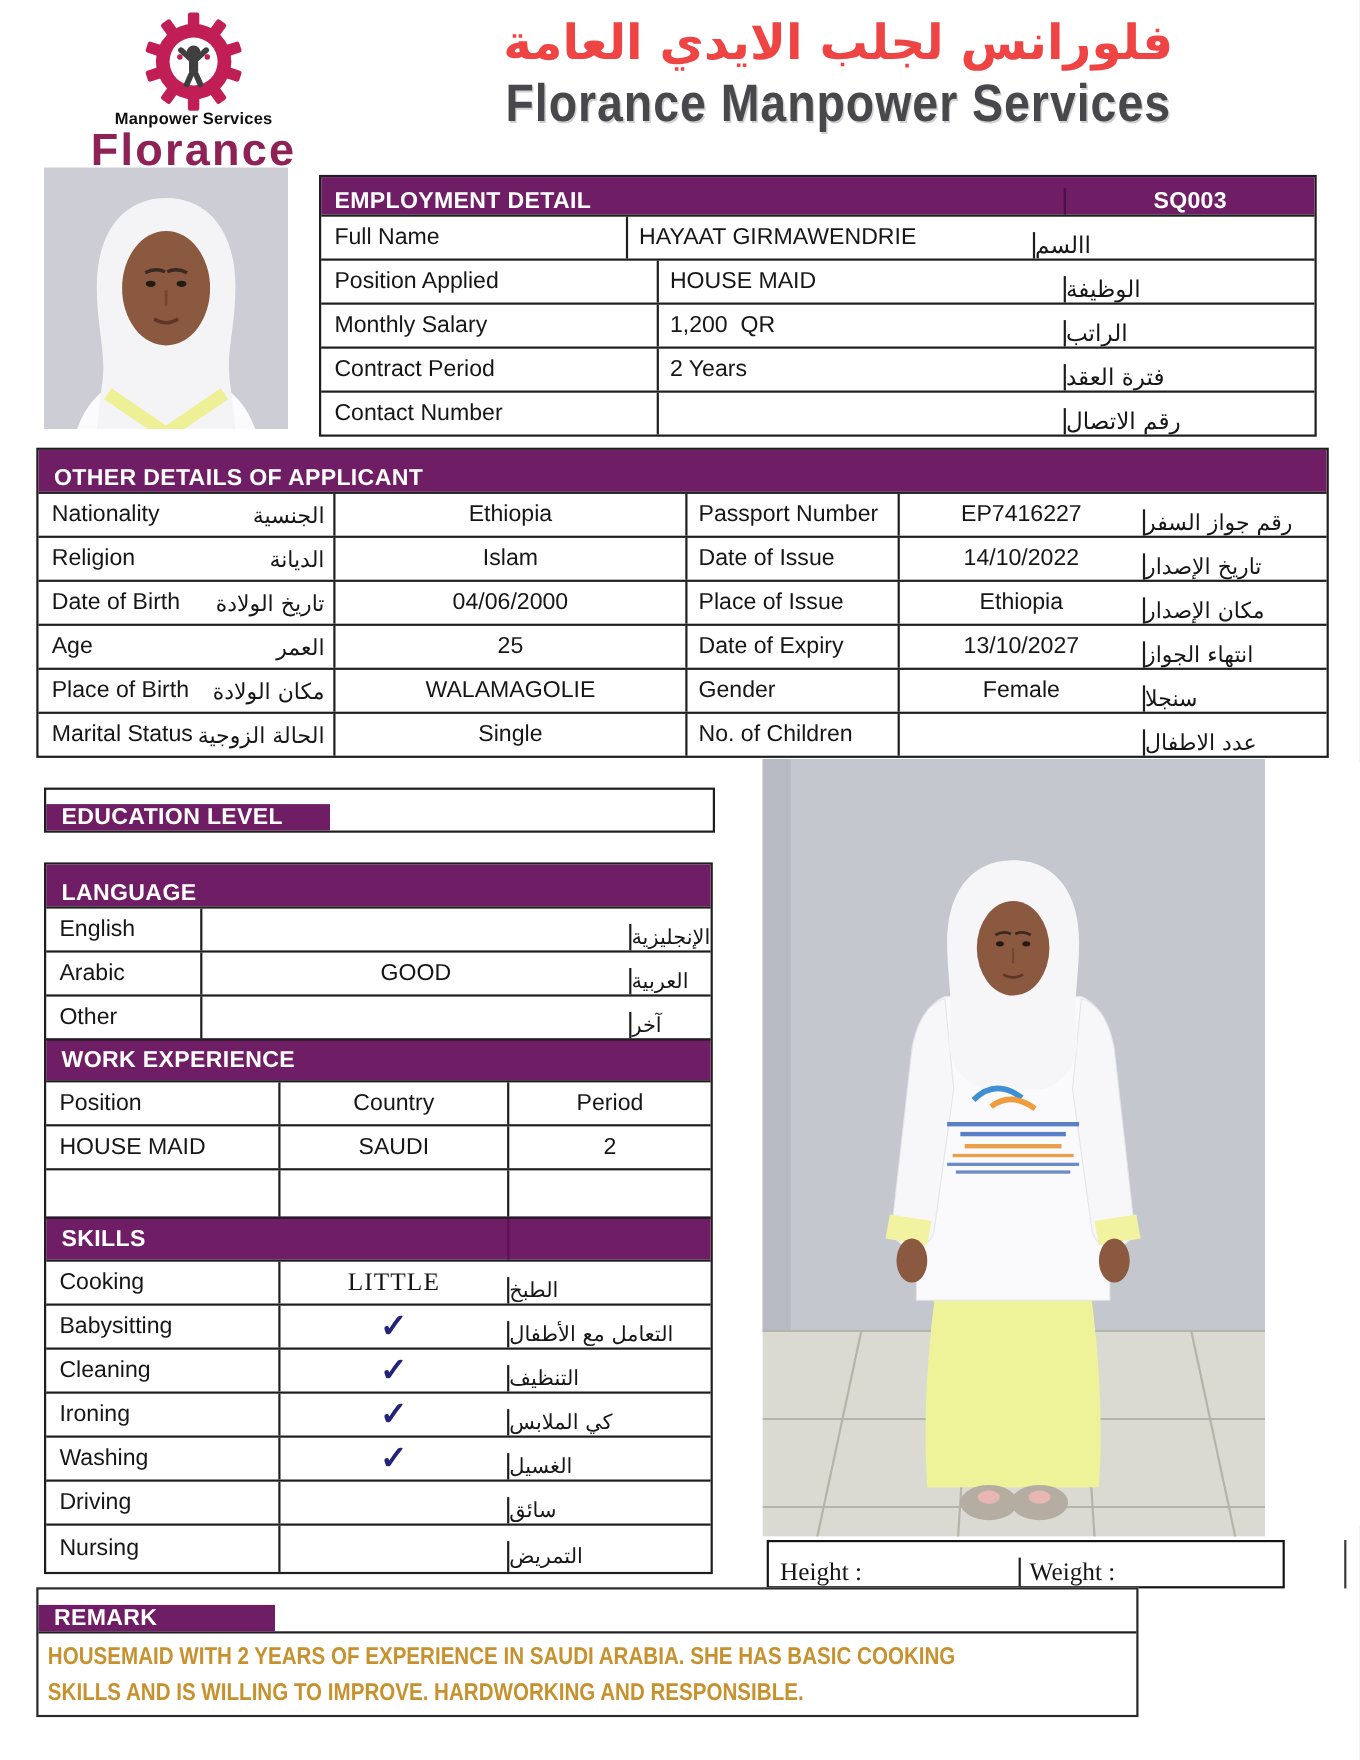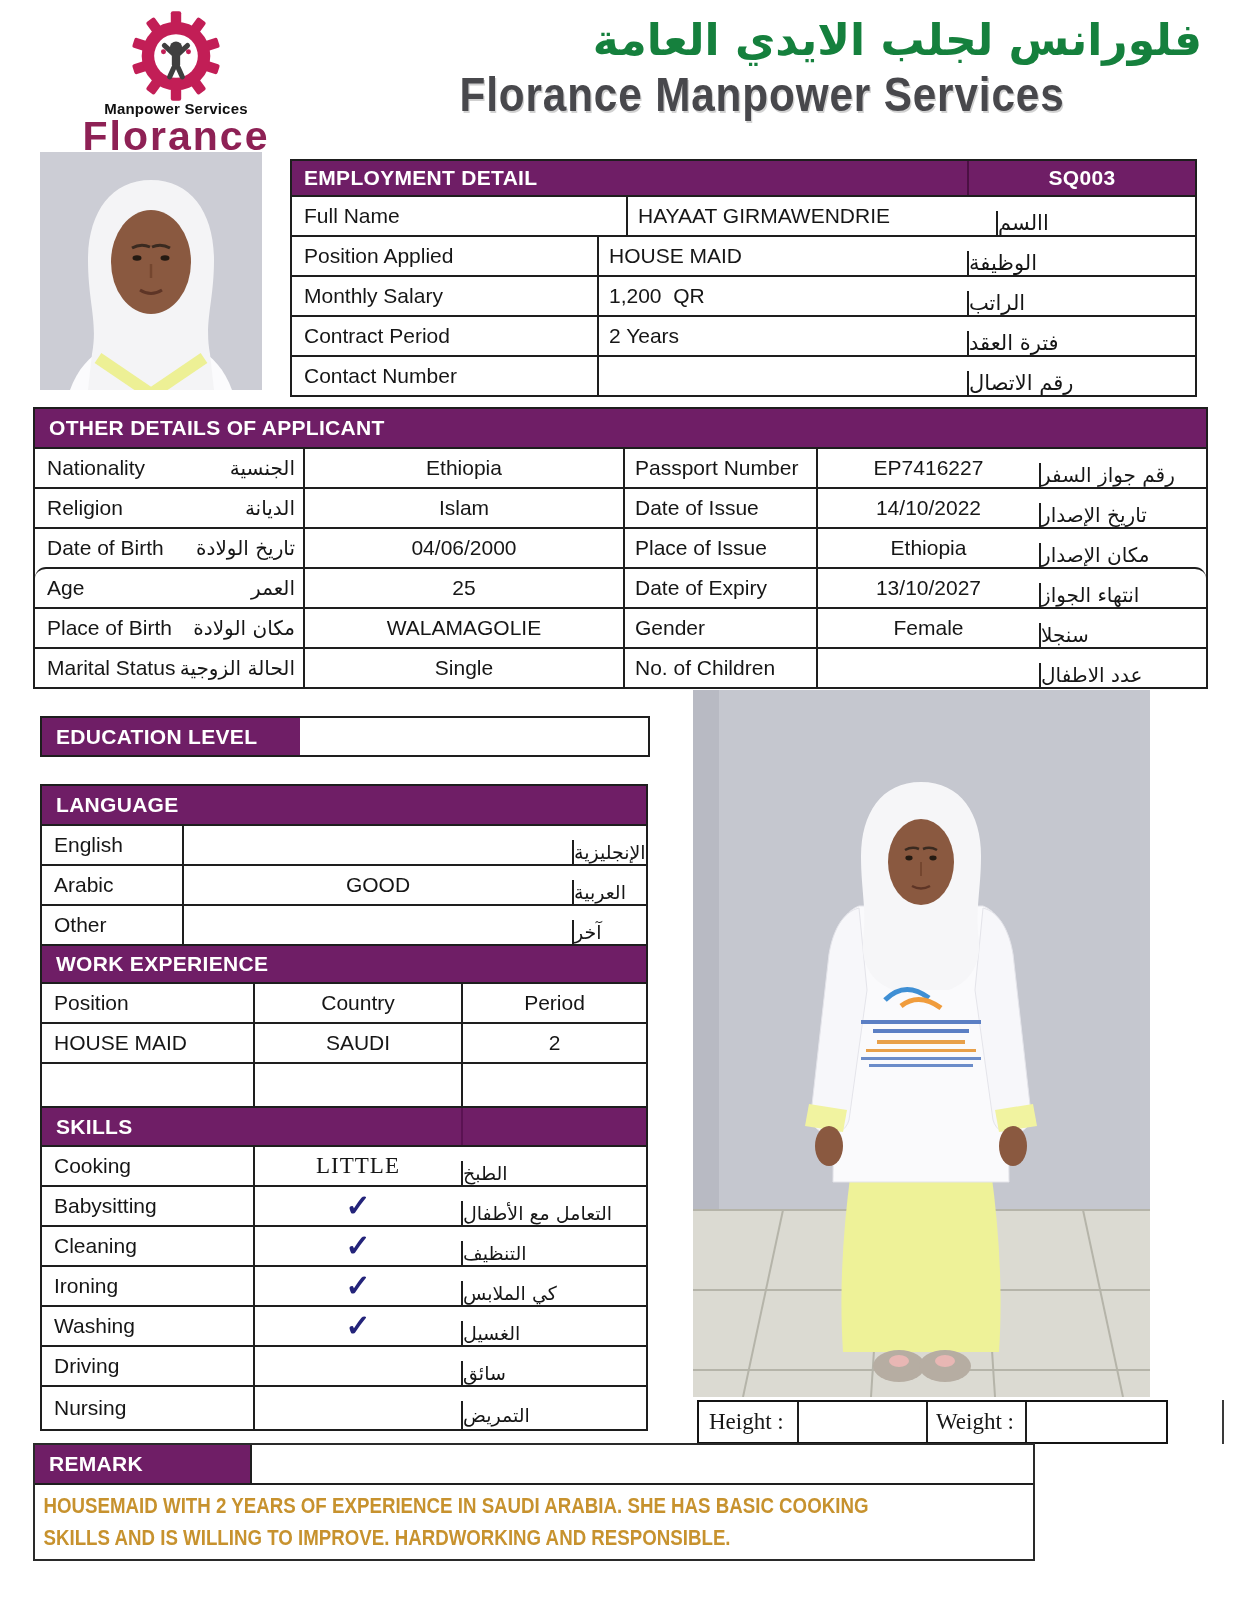--- a/index.html
+++ b/index.html
@@ -2,40 +2,40 @@
 <html><head>
 <meta charset="utf-8">
 <style>
   html,body{margin:0;padding:0;background:#e8e8e8;}
   .page{position:relative;width:1236px;height:1600px;background:#ffffff;margin:0 auto;
         font-family:"Liberation Sans",sans-serif;color:#161616;overflow:hidden;}
   .abs{position:absolute;}
   
   .tbl{position:absolute;background:#fff;border:2px solid #1e1e1e;box-sizing:border-box;}
   .row{display:flex;border-top:2px solid #1e1e1e;box-sizing:border-box;}
-  .row:first-child{border-top:none;}
+  .row:first-child{border-top:none;align-items:flex-end;}
   .c{display:flex;align-items:center;border-left:2px solid #1e1e1e;box-sizing:border-box;
      overflow:hidden;font-size:21px;white-space:pre;}
   .c:first-child{border-left:none;}
   .ph{background:#6F1E66;color:#fff;font-weight:700;letter-spacing:.3px;}
   .ph .c{border-left:none;}
   .ctr{justify-content:center;text-align:center;}
   .rt{justify-content:flex-end;text-align:right;margin-top:14px;}
   .pl{padding-left:12px;}
   .pr{padding-right:12px;}
   .ar{font-family:"DejaVu Sans",sans-serif;direction:rtl;}
   .serif{font-family:"Liberation Serif",serif;}
   .between{justify-content:space-between;padding:0 8px 0 12px;}
   
   .logo{position:absolute;left:50px;top:4px;width:252px;text-align:center;}
   .logo-sub{font-size:15px;font-weight:700;color:#101010;margin-top:-8px;letter-spacing:.2px;}
   .logo-brand{font-size:41px;font-weight:800;color:#8E2155;letter-spacing:2px;line-height:.95;}
   .titles{position:absolute;left:322px;top:14px;width:880px;text-align:center;}
   .title-ar{font-family:"DejaVu Sans",sans-serif;direction:rtl;font-size:44px;font-weight:700;
-            color:#15803d;line-height:1.2;text-align:right;}
+            color:#ef4444;line-height:1.2;}
   .title-en{font-size:48px;font-weight:800;color:#48484C;letter-spacing:1px;
             transform:scaleX(.88);transform-origin:50% 50%;
             text-shadow:1.5px 1.5px 0 rgba(70,70,70,.25);line-height:1.1;margin-top:2px;}
   
   .chk{color:#23237A;font-weight:700;font-size:30px;line-height:1;}
   .little{font-family:"Liberation Serif",serif;font-size:23px;letter-spacing:1px;}
   
   .remark-text{color:#C7922E;font-weight:700;font-size:22px;line-height:1.45;
                padding:5px 10px;transform:scaleX(.85);transform-origin:0 50%;width:117%;
                white-space:normal;}
@@ -100,21 +100,21 @@
       <path d="M100,138 Q111,145 122,138" stroke="#5e3526" stroke-width="3" fill="none"></path>
     </svg>
   </div>
 
   <div class="tbl" style="left:290px;top:159px;width:907px;">
     <div class="row ph" style="height:34px;">
       <div class="c pl" style="width:675px;">EMPLOYMENT DETAIL</div>
       <div class="c ctr" style="flex:1;border-left:2px solid #4b1043;">SQ003</div>
     </div>
     <div class="row" style="height:40px;">
-      <div class="c pl" style="width:334px;">Full Name</div>
+      <div class="c pl" style="width:277px;">Full Name</div>
       <div class="c" style="width:370px;padding-left:10px;">HAYAAT GIRMAWENDRIE</div>
       <div class="c rt ar pr" style="flex:1;">االسم</div>
     </div>
     <div class="row" style="height:40px;">
       <div class="c pl" style="width:305px;">Position Applied</div>
       <div class="c" style="width:370px;padding-left:10px;">HOUSE MAID</div>
       <div class="c rt ar pr" style="flex:1;">الوظيفة</div>
     </div>
     <div class="row" style="height:40px;">
       <div class="c pl" style="width:305px;">Monthly Salary</div>
@@ -161,21 +161,21 @@
     <div class="row" style="height:40px;">
       <div class="c between" style="width:268px;">
         <span>Date of Birth</span>
         <span class="ar" style="font-size:20px;">تاريخ الولادة</span>
       </div>
       <div class="c ctr" style="width:320px;">04/06/2000</div>
       <div class="c" style="width:193px;padding-left:10px;">Place of Issue</div>
       <div class="c ctr" style="width:223px;">Ethiopia</div>
       <div class="c rt ar" style="flex:1;padding-right:12px;font-size:20px;">مكان الإصدار</div>
     </div>
-    <div class="row" style="height:40px;border-radius:11px;">
+    <div class="row" style="height:40px;">
       <div class="c between" style="width:268px;">
         <span>Age</span>
         <span class="ar" style="font-size:20px;">العمر</span>
       </div>
       <div class="c ctr" style="width:320px;">25</div>
       <div class="c" style="width:193px;padding-left:10px;">Date of Expiry</div>
       <div class="c ctr" style="width:223px;">13/10/2027</div>
       <div class="c rt ar" style="flex:1;padding-right:12px;font-size:20px;">انتهاء الجواز</div>
     </div>
     <div class="row" style="height:40px;">

